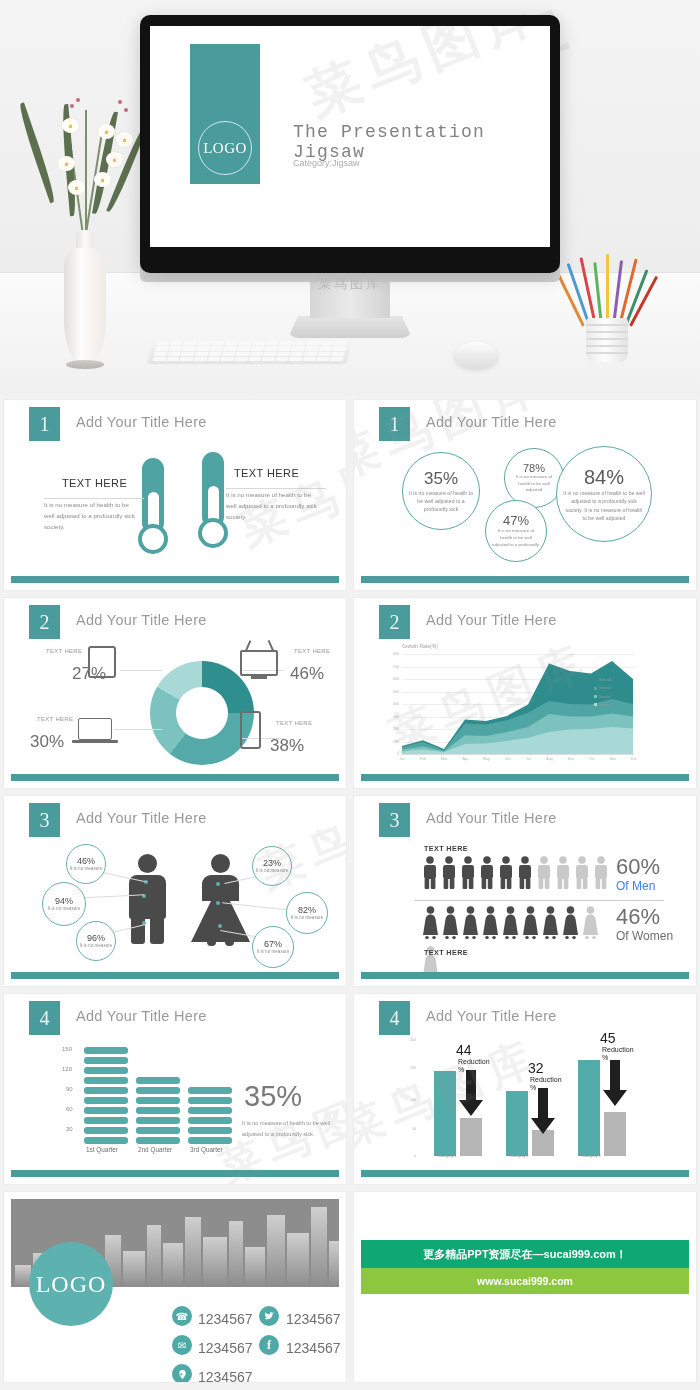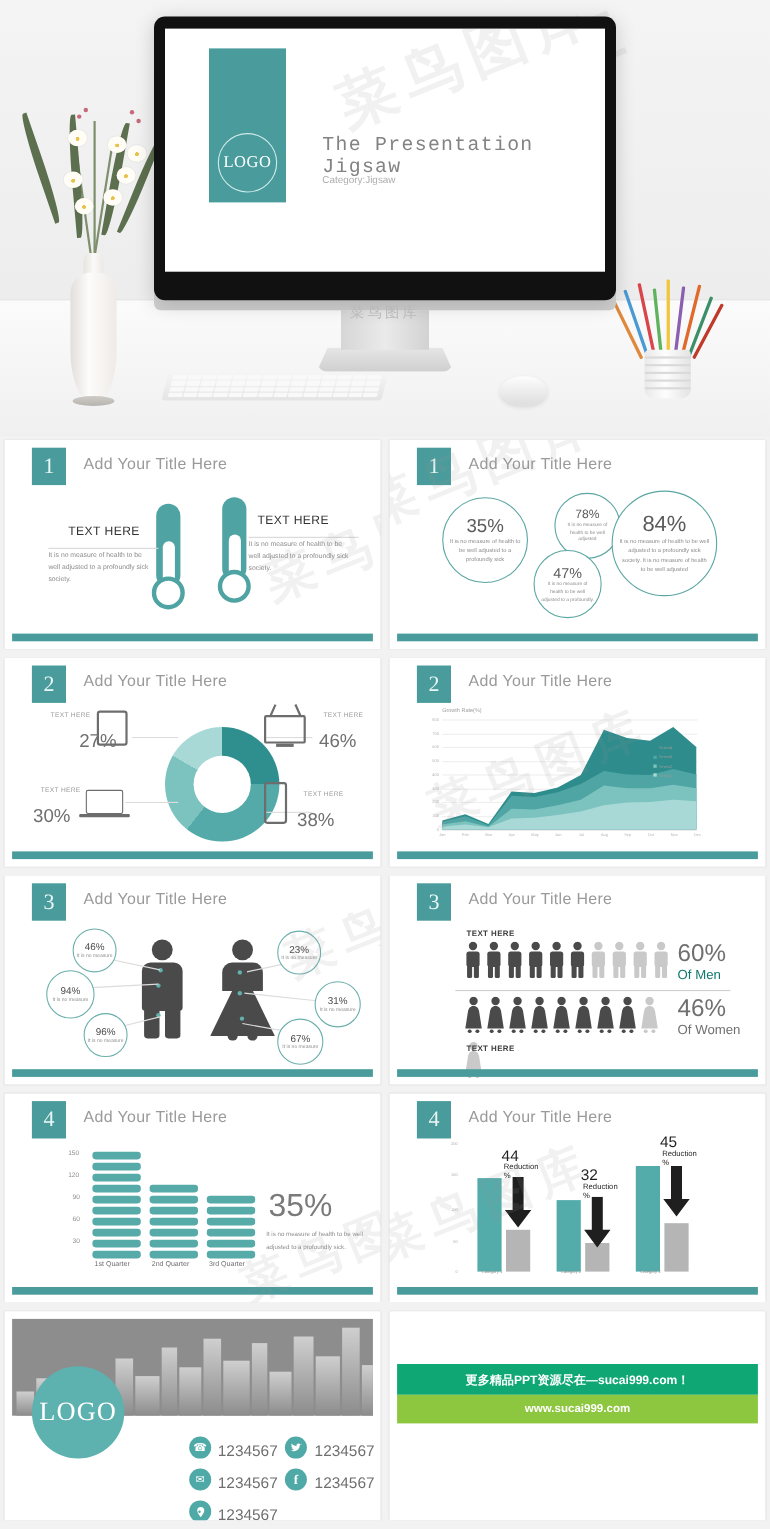--- a/index.html
+++ b/index.html
@@ -484,21 +484,21 @@
     </div>
     <div class="pc" style="left:72px;top:125px;width:40px;height:40px;">
       <b>96%</b>
           <s>It is no measure</s>
     </div>
     <div class="pc" style="left:248px;top:50px;width:40px;height:40px;">
       <b>23%</b>
           <s>It is no measure</s>
     </div>
     <div class="pc" style="left:282px;top:96px;width:42px;height:42px;">
-      <b>31%</b>
+      <b>82%</b>
           <s>It is no measure</s>
     </div>
     <div class="pc" style="left:248px;top:130px;width:42px;height:42px;">
       <b>67%</b>
           <s>It is no measure</s>
     </div>
 
     <div class="wm" style="left:250px;top:10px;font-size:44px;">菜鸟图库</div>
     <div class="sbar"></div>
   </div>
@@ -611,21 +611,21 @@
             </svg></span><span style="display:inline-block;margin-right:3px;"><svg width="17" height="36" viewBox="0 0 17 36" fill="#c9c9c9">
               <circle cx="8.5" cy="4" r="3.8"></circle>
               <path d="M8.5 8.5c-3.2 0-4.4 2.2-5 4.6L1 29h15L13.5 13.1c-.6-2.4-1.8-4.6-5-4.6z"></path>
               <rect x="3.2" y="30" width="3.6" height="3" rx="1.6"></rect>
               <rect x="10.2" y="30" width="3.6" height="3" rx="1.6"></rect>
             </svg></span></div>
 
     <div style="position:absolute;left:70px;top:152px;font-size:7.2px;font-weight:700;color:#3d3d3d;letter-spacing:.4px;">TEXT HERE</div>
 
     <div style="position:absolute;left:262px;top:58px;font-size:22px;color:#6f6f6f;">60%</div>
-    <div style="position:absolute;left:262px;top:83px;font-size:12px;color:#0f766e;">Of Men</div>
+    <div style="position:absolute;left:262px;top:83px;font-size:12px;color:#3b82f6;">Of Men</div>
     <div style="position:absolute;left:262px;top:108px;font-size:22px;color:#6f6f6f;">46%</div>
     <div style="position:absolute;left:262px;top:133px;font-size:12px;color:#6f6f6f;width:70px;line-height:1.25;">Of Women</div>
 
     <div class="sbar"></div>
   </div>
     </div>
 
   <div class="cell">
       <div class="slide">
     <div class="num">4</div>

